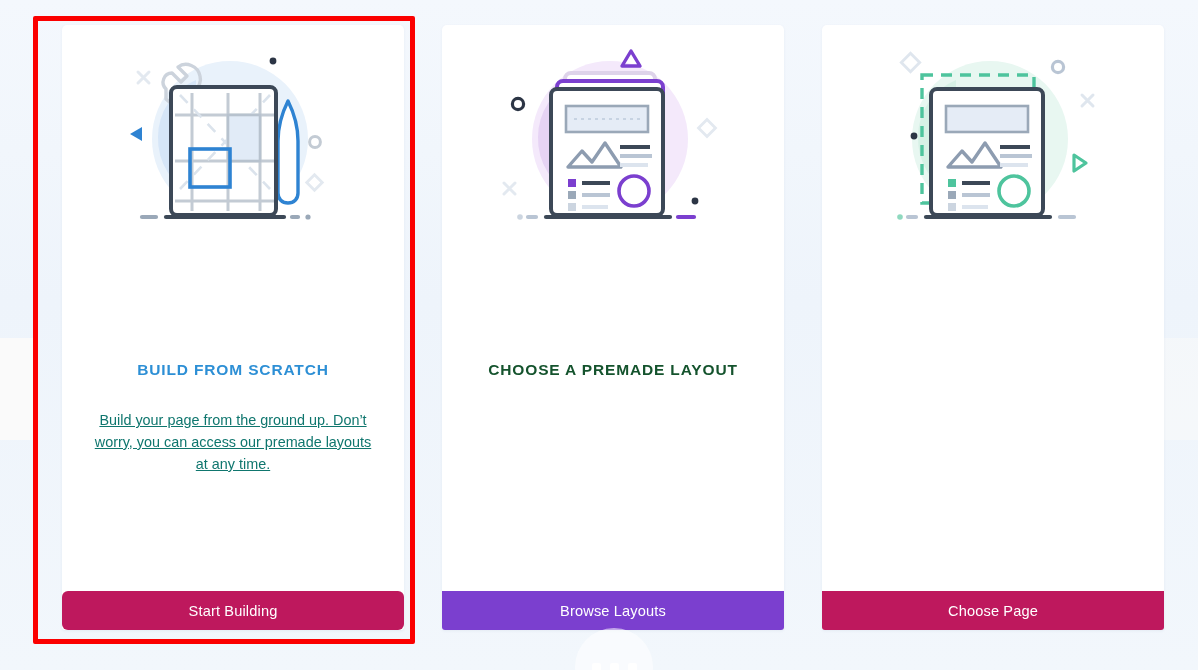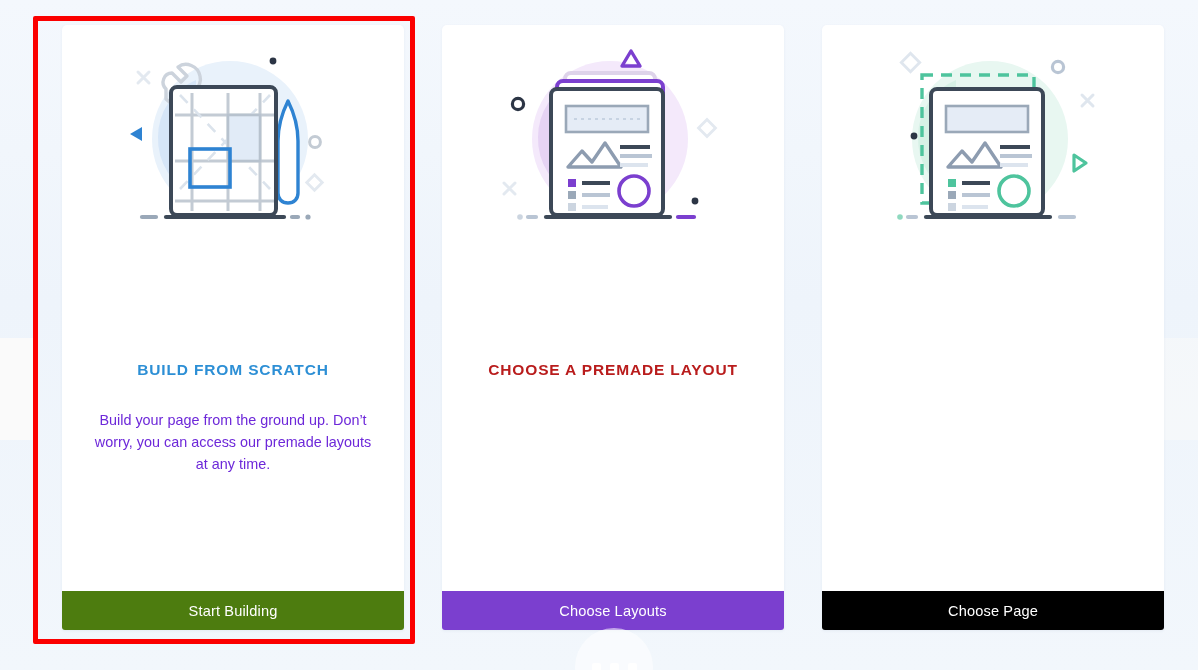--- a/index.html
+++ b/index.html
@@ -83,49 +83,50 @@
   .art svg { position: absolute; left: 50%; top: 14px; transform: translateX(-50%); }
 
   .card-title {
     text-align: center;
     font-size: 15.5px;
     font-weight: bold;
     letter-spacing: .85px;
     margin: 36px 0 0 0;
   }
   .title-blue   { color: #2d8fd5; }
-  .title-purple { color: #b91c1c; }
+  .title-purple { color: #14532d; }
   .title-green  { color: #4ec49d; }
 
   .card-desc {
     margin: 30px auto 0 auto;
     width: 278px;
     text-align: center;
     font-size: 14.4px;
     line-height: 22px;
-    color: #6d28d9;
+    color: #0f766e;
+    text-decoration: underline;
   }
 
   .card-cta {
     margin-top: auto;
     height: 39px;
     border: 0;
     width: 100%;
     color: #ffffff;
     font-family: "Liberation Sans", sans-serif;
     font-size: 14.6px;
     letter-spacing: .15px;
     cursor: pointer;
     display: flex;
     align-items: center;
     justify-content: center;
   }
-  .cta-blue   { background: #4d7c0f; }
+  .cta-blue   { background: #be185d; border-radius: 6px; }
   .cta-purple { background: #7b3fcf; }
-  .cta-green  { background: #000000; }
+  .cta-green  { background: #be185d; }
 
   
   .highlight-box {
     position: absolute;
     left: 33px; top: 16px;
     width: 382px; height: 628px;
     border: 5px solid #fb0000;
     border-radius: 2px;
     pointer-events: none;
     box-sizing: border-box;
@@ -237,21 +238,21 @@
         <g>
           <path d="M133 12 l9 15 -18 0z" fill="none" stroke="#7b3fcf" stroke-width="3.4" stroke-linejoin="round"></path>
           <circle cx="20" cy="65" r="5.6" fill="none" stroke="#2c3545" stroke-width="3.2"></circle>
           <rect x="203" y="83" width="12" height="12" transform="rotate(45 209 89)" fill="none" stroke="#e3e9f0" stroke-width="2.8"></rect>
           <path d="M6 144 l11 11 M17 144 l-11 11" stroke="#e3e9f0" stroke-width="3" stroke-linecap="round"></path>
           <circle cx="197" cy="162" r="3.4" fill="#2c3545"></circle>
         </g>
       </svg>
     </div>
     <h3 class="card-title title-purple">CHOOSE A PREMADE LAYOUT</h3>
-    <button class="card-cta cta-purple">Choose Layouts</button>
+    <button class="card-cta cta-purple">Browse Layouts</button>
   </div>
 
   <div class="card card-3">
     <div class="art">
       <svg width="230" height="200" viewBox="0 0 230 200">
         <circle cx="112" cy="100" r="78" fill="#e8f7f1"></circle>
         <path d="M40 98 a62 62 0 0 1 38 -57 l0 116 a62 62 0 0 1 -38 -59z" fill="#d2efe3" opacity=".8"></path>
 
         <rect x="44" y="36" width="112" height="128" fill="none" stroke="#4ec49d" stroke-width="3.4" stroke-dasharray="11 8"></rect>
 

